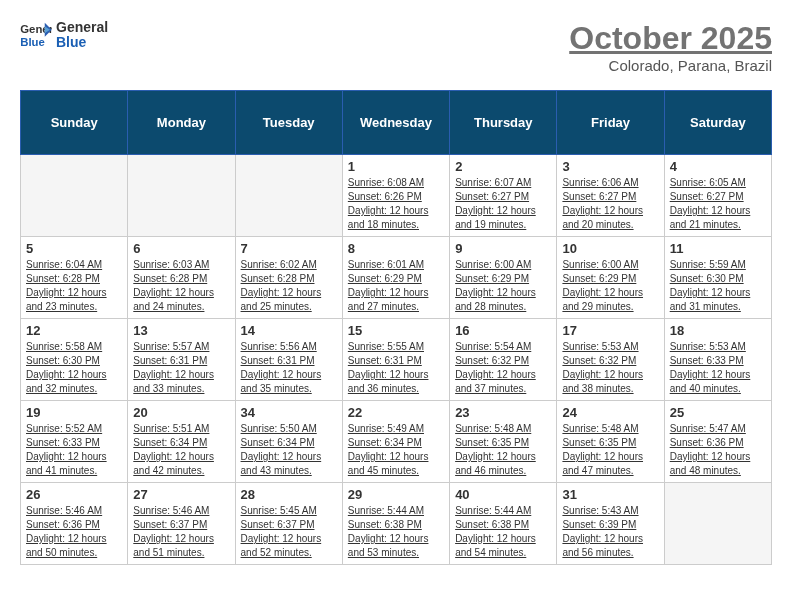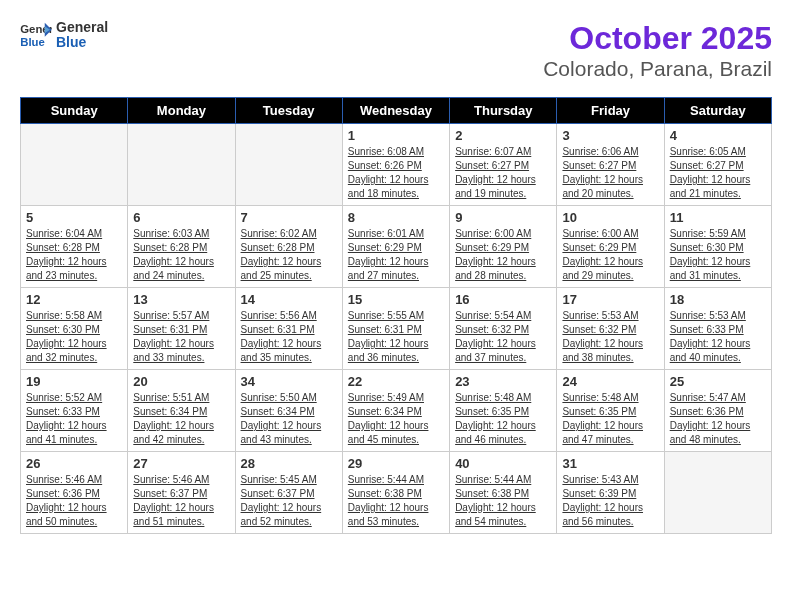--- a/index.html
+++ b/index.html
@@ -24,38 +24,39 @@
     .logo-icon {
       width: 32px;
       height: 28px;
     }
     .title-area {
       text-align: right;
     }
     .month-title {
       font-size: 32px;
       font-weight: bold;
-      color: #6d28d9;
+      color: #737373;
+      text-decoration: underline;
     }
     .location {
-      font-size: 21px;
+      font-size: 15px;
       color: #555;
     }
     table {
       width: 100%;
       border-collapse: collapse;
       table-layout: fixed;
     }
     .day-header {
-      background: #000000;
+      background: #0c4a6e;
       color: #fff;
       text-align: center;
       font-size: 13px;
       font-weight: bold;
-      padding: 5px 4px;
+      padding: 24px 4px;
       border: 1px solid #2a5db0;
     }
     td {
       border: 1px solid #ccc;
       vertical-align: top;
       padding: 4px 5px;
       height: 80px;
       font-size: 10.5px;
       color: #333;
       background: #fff;

